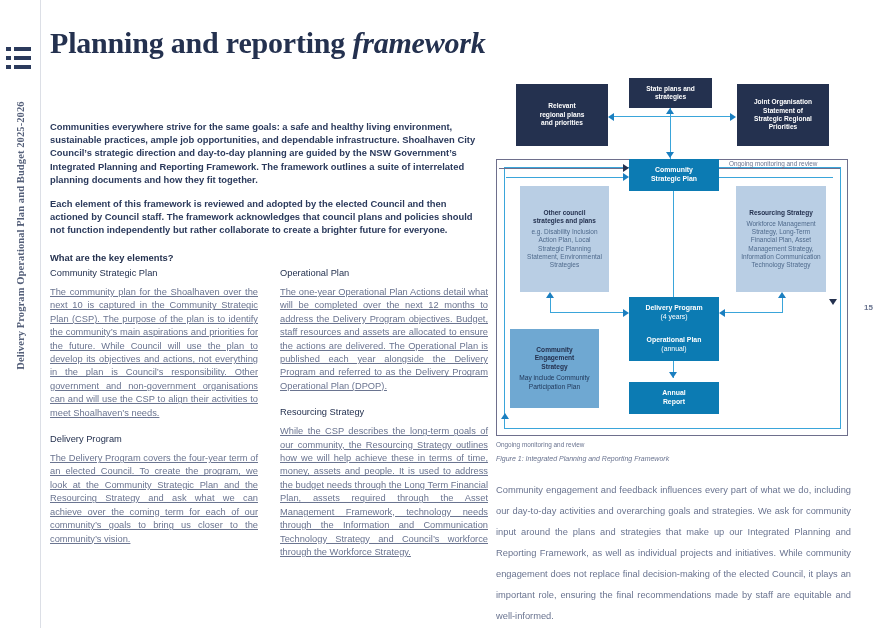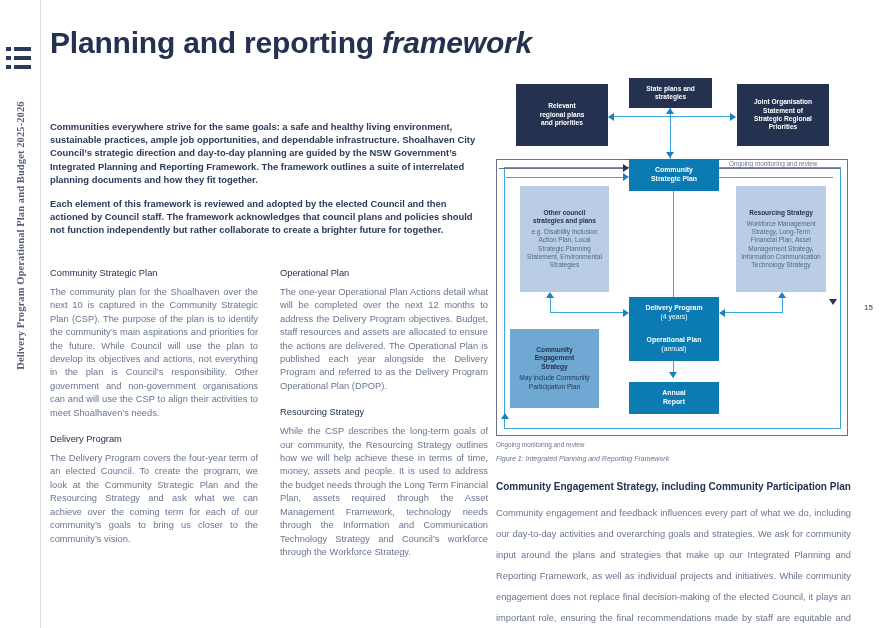--- a/index.html
+++ b/index.html
@@ -50,21 +50,21 @@
     position: absolute;
     left: 40px; top: 0;
     width: 1px; height: 628px;
     background: #dcdfe6;
   }
 
   
   .title {
     position: absolute;
     left: 50px; top: 26px;
-    font-family: Liberation Sans, sans-serif;
+    font-family: Liberation Serif, serif;
     font-size: 30px;
     font-weight: bold;
     color: #24314f;
     letter-spacing: -0.2px;
     white-space: nowrap;
   }
   .title .ital { font-style: italic; font-weight: bold; }
 
   
   .article {
@@ -101,20 +101,21 @@
     color: #24314f;
     margin-bottom: 8px;
   }
   .sec-h.spaced { margin-top: 14px; }
   .body-p {
     font-size: 9.3px;
     line-height: 13.4px;
     color: #6a7490;
     text-align: justify;
     margin-bottom: 4px;
+    text-decoration: underline;
   }
 
   
   .diagram {
     position: absolute;
     left: 496px; top: 76px;
     width: 352px; height: 360px;
   }
 
   .dbox {
@@ -226,21 +227,22 @@
         <div class="row bar r3"></div>
     </div>
     <div class="spine-text">Delivery Program Operational Plan and Budget 2025-2026</div>
   </div>
   <div class="divider"></div>
 
   <h1 class="title"><span>Planning and reporting </span><span class="ital">framework</span></h1>
 
   <div class="article">
     <p class="lead">Communities everywhere strive for the same goals: a safe and healthy living environment, sustainable practices, ample job opportunities, and dependable infrastructure. Shoalhaven City Council’s strategic direction and day-to-day planning are guided by the NSW Government’s Integrated Planning and Reporting Framework. The framework outlines a suite of interrelated planning documents and how they fit together.</p>
-    <p class="lead">Each element of this framework is reviewed and adopted by the elected Council and then actioned by Council staff. The framework acknowledges that council plans and policies should not function independently but rather collaborate to create a brighter future for together.</p>
+    <p class="lead">Each element of this framework is reviewed and adopted by the elected Council and then actioned by Council staff. The framework acknowledges that council plans and policies should not function independently but rather collaborate to create a brighter future for everyone.</p>
+    <p class="keyq">What are the key elements?</p>
   </div>
 
   <div class="cols">
     <div class="col">
       <div class="sec-h">Community Strategic Plan</div>
       <p class="body-p">The community plan for the Shoalhaven over the next 10 is captured in the Community Strategic Plan (CSP). The purpose of the plan is to identify the community’s main aspirations and priorities for the future. While Council will use the plan to develop its objectives and actions, not everything in the plan is Council’s responsibility. Other government and non-government organisations can and will use the CSP to align their activities to meet Shoalhaven’s needs.</p>
       <div class="sec-h spaced">Delivery Program</div>
       <p class="body-p">The Delivery Program covers the four-year term of an elected Council. To create the program, we look at the Community Strategic Plan and the Resourcing Strategy and ask what we can achieve over the coming term for each of our community’s goals to bring us closer to the community’s vision.</p>
     </div>
     <div class="col">
@@ -349,18 +351,17 @@
       <span class="t">Report</span>
     </div>
 
     <div class="arw up" style="left:5px; top:337px;"></div>
   </div>
 
   <div class="cap-under">Ongoing monitoring and review</div>
   <div class="fig-cap">Figure 1: Integrated Planning and Reporting Framework</div>
 
   <div class="ces">
-    <div class="ces-h">Community Engagement Strategy, including Community Participation Plan</div>
     <p class="ces-p">Community engagement and feedback influences every part of what we do, including our day-to-day activities and overarching goals and strategies. We ask for community input around the plans and strategies that make up our Integrated Planning and Reporting Framework, as well as individual projects and initiatives. While community engagement does not replace final decision-making of the elected Council, it plays an important role, ensuring the final recommendations made by staff are equitable and well-informed.</p>
   </div>
 
   <div class="page-num">15</div>
 </div>
 
 </body></html>

